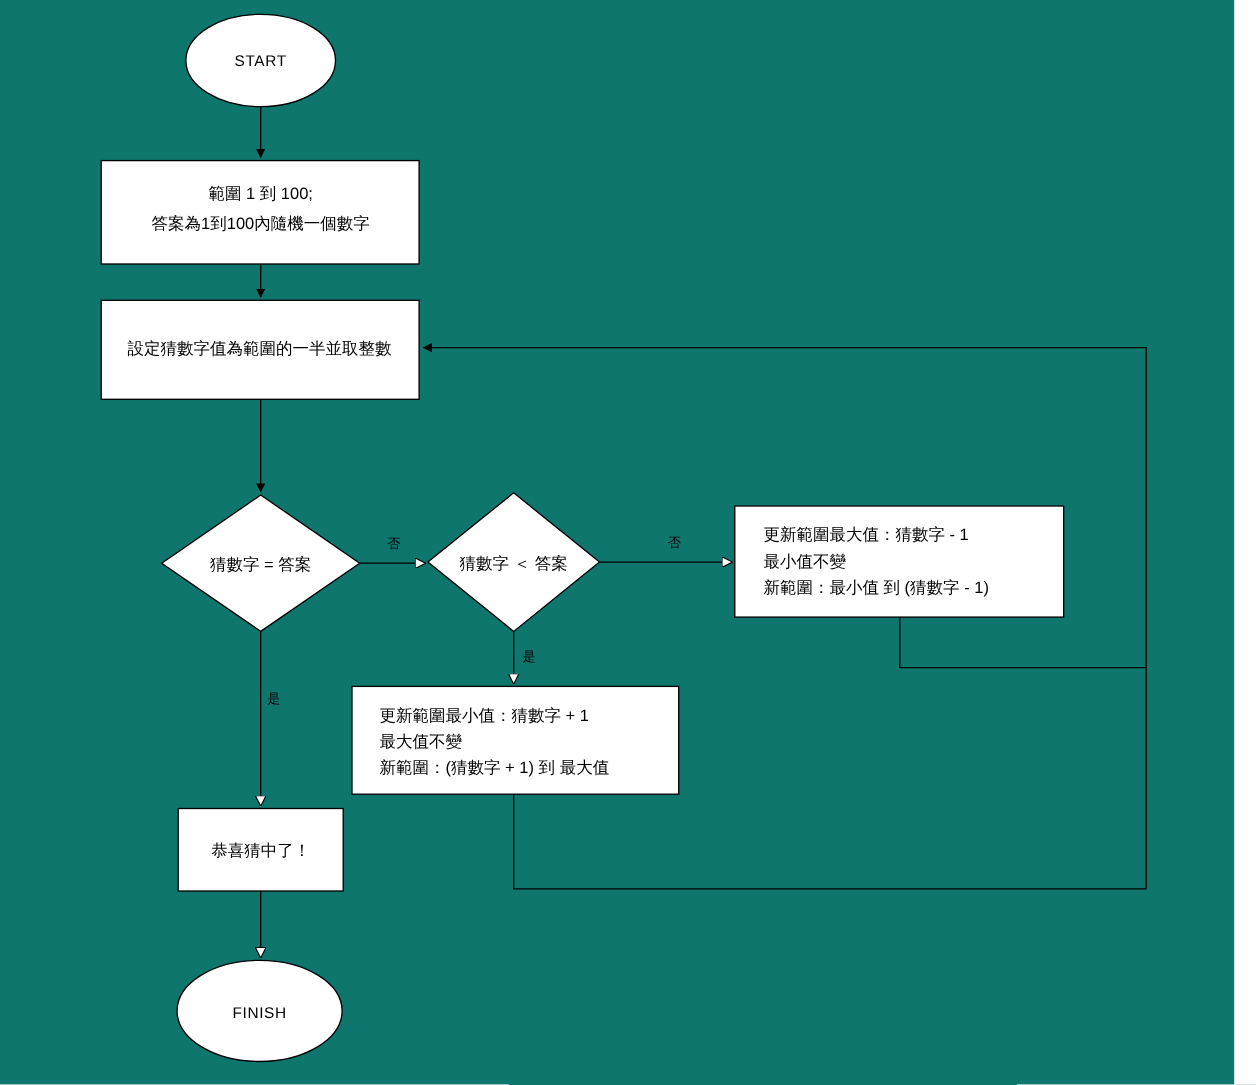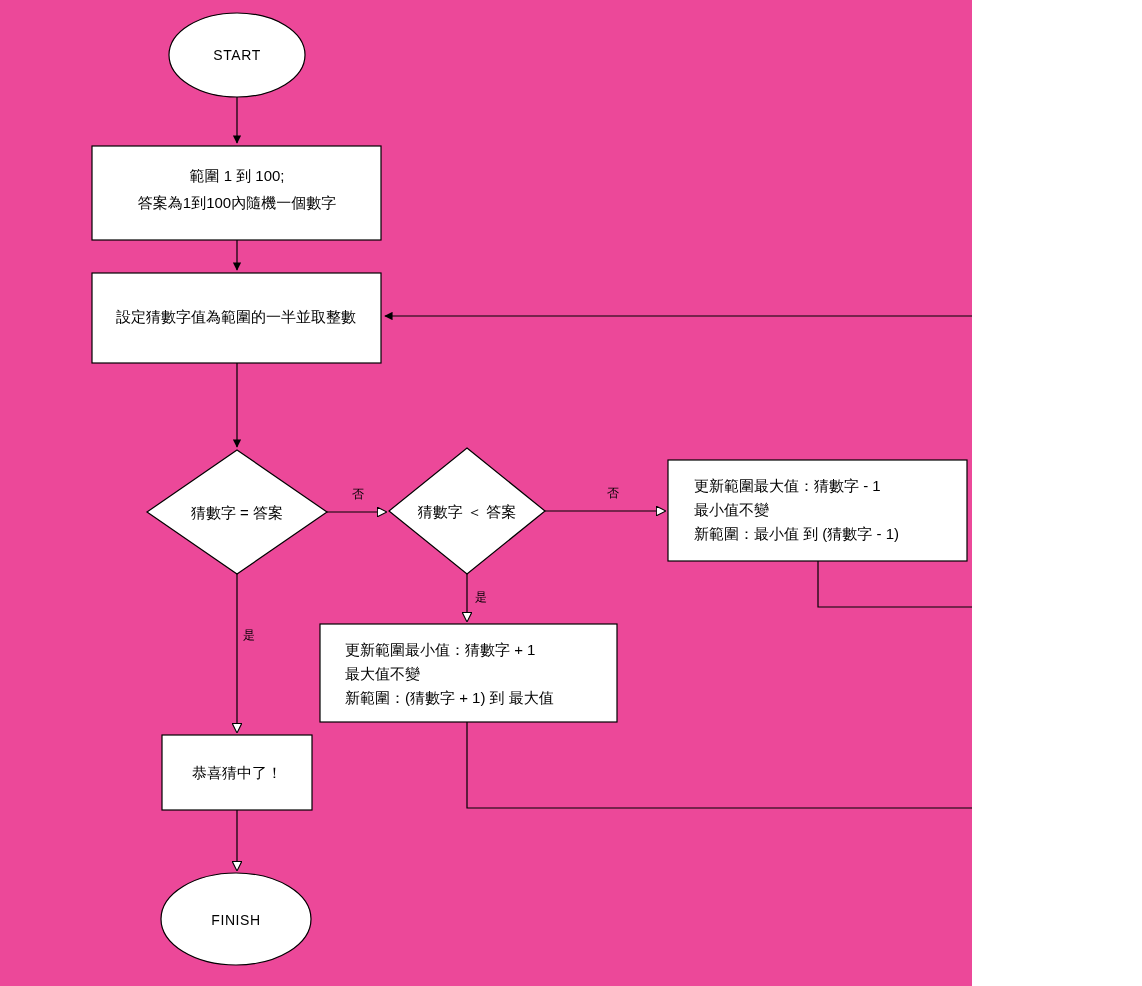--- a/index.html
+++ b/index.html
@@ -6,23 +6,23 @@
   html, body {
     margin: 0;
     padding: 0;
     background: #ffffff;
   }
   body {
     font-family: "Liberation Sans", "DejaVu Sans", sans-serif;
   }
   #canvas-wrap {
     position: relative;
-    width: 972px;
+    width: 1122px;
     height: 986px;
-    background: #ec4899;
+    background: #0f766e;
     overflow: hidden;
   }
   svg#flow {
     display: block;
     width: 1142px;
     height: 986px;
   }
   .shape-stroke {
     fill: #ffffff;
     stroke: #000000;

